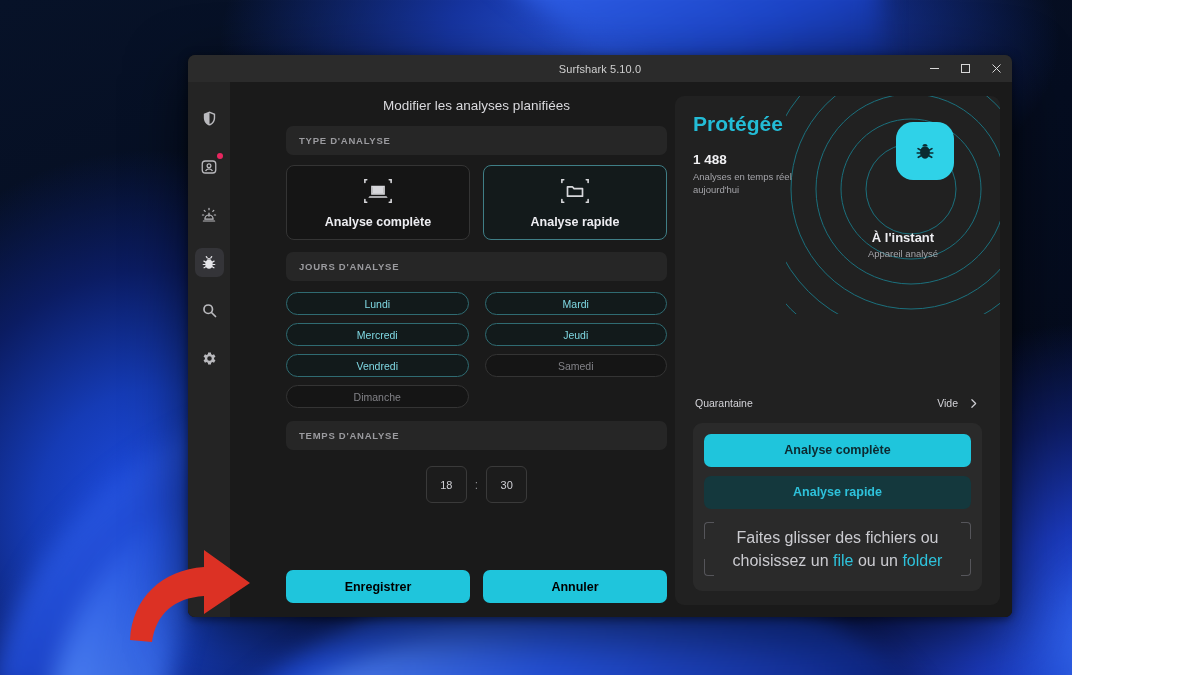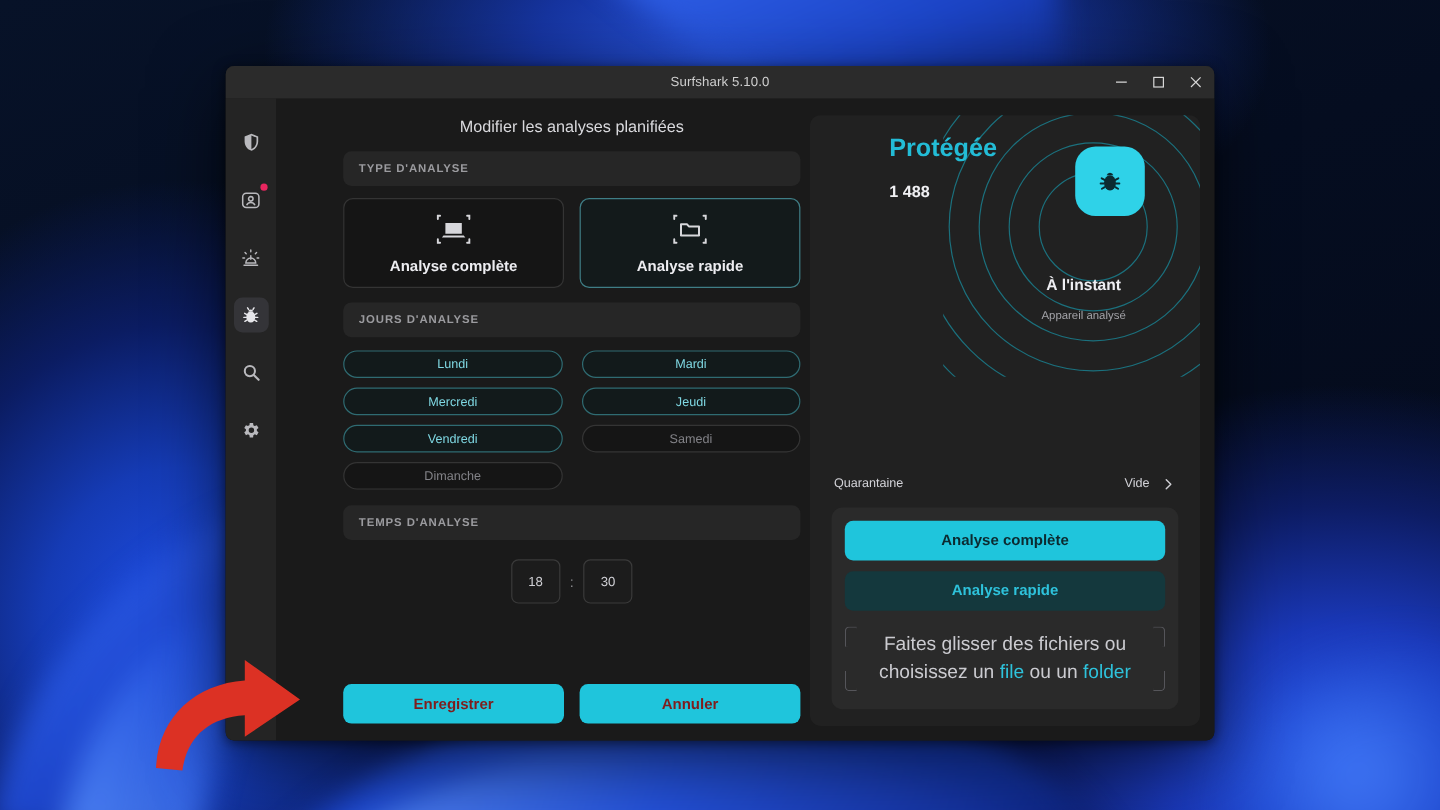--- a/index.html
+++ b/index.html
@@ -4,21 +4,21 @@
 <style>
   * { margin:0; padding:0; box-sizing:border-box; }
   html, body {
     width:1200px; height:675px;
     overflow:hidden;
     font-family:"Liberation Sans", sans-serif;
   }
 
   
   #desktop {
-    position:relative; width:1200px; height:675px;
+    position:relative; width:1072px; height:675px;
     background:
       radial-gradient(ellipse 520px 420px at 1120px 640px, #2a5cf0 0%, #1a38b8 28%, #0d1c63 52%, rgba(6,14,45,0) 76%),
       radial-gradient(ellipse 440px 500px at 150px 520px, #1f4fe8 0%, #153bb5 26%, #0b1c62 50%, rgba(6,13,44,0) 74%),
       radial-gradient(ellipse 600px 300px at 640px 40px, #2a59e6 0%, #16349f 32%, rgba(6,13,44,0) 70%),
       radial-gradient(ellipse 700px 520px at 470px 640px, #1b48d8 0%, #0f2a88 34%, rgba(6,13,44,0) 70%),
       linear-gradient(160deg, #071228 0%, #050d20 45%, #040a1a 100%);
     overflow:hidden;
   }
   .blob {
     position:absolute; border-radius:50%;
@@ -127,44 +127,44 @@
     border:1px solid #3a3a3a; background:#1c1c1c;
     display:flex; align-items:center; justify-content:center;
     font-size:11px; color:#cfcfd4;
   }
   .time-colon { color:#8c8c90; font-size:12px; }
 
   
   #footer-buttons { margin-top:auto; display:flex; gap:13px; padding-bottom:2px; }
   .footer-btn {
     flex:1; height:33px; border-radius:7px;
-    background:#1fc5dc; color:#7f1d1d;
+    background:#1fc5dc; color:#000000;
     font-size:12.5px; font-weight:700;
     display:flex; align-items:center; justify-content:center;
   }
 
   
   #status-panel {
     width:325px; flex:0 0 325px;
     background:#212121; border-radius:9px;
     position:relative; overflow:hidden;
     display:flex; flex-direction:column;
     padding:16px 18px 14px 18px;
   }
   #radar { position:absolute; right:-36px; top:-32px; pointer-events:none; }
-  #status-head { position:relative; z-index:2;margin-left:48px; }
+  #status-head { position:relative; z-index:2; }
   .headline-1 { font-size:21px; font-weight:700; color:#23bcd6; line-height:1.12; }
   .headline-2 { font-size:21px; font-weight:700; color:#f2f2f5; line-height:1.12; }
   #stat-count { font-size:13.5px; font-weight:700; color:#f0f0f3; margin-top:16px; }
   #stat-label { font-size:9.5px; color:#a4a4a9; line-height:1.45; margin-top:3px; max-width:135px; }
   #device-block {
     position:absolute; right:22px; top:134px; width:150px; text-align:center; z-index:2;
   }
   #device-status { font-size:13px; font-weight:700; color:#eeeef2; }
-  #device-sub { font-size:9.5px; color:#a4a4a9; margin-top:13px; }
+  #device-sub { font-size:9.5px; color:#a4a4a9; margin-top:3px; }
 
   #quarantine-row {
     margin-top:auto; display:flex; align-items:center;
     padding:0 2px 0 2px; position:relative; z-index:2;
   }
   #quarantine-label { font-size:10.5px; color:#d3d3d8; }
   #quarantine-value { margin-left:auto; font-size:10.5px; color:#d3d3d8; }
   #quarantine-chevron { margin-left:9px; color:#cfcfd4; display:flex; }
 
   #action-card {
@@ -393,20 +393,21 @@
               <circle cx="125" cy="125" r="95"></circle>
               <circle cx="125" cy="125" r="120"></circle>
               <circle cx="125" cy="125" r="145"></circle>
               <circle cx="125" cy="125" r="170"></circle>
             </g>
           </svg>
 
           <div id="status-head">
             <div class="headline-1">Protégée</div>
             <div id="stat-count">1 488</div>
+            <div id="stat-label">Analyses en temps réel aujourd'hui</div>
           </div>
 
           <div style="position:absolute;right:46px;top:26px;width:58px;height:58px;border-radius:17px;background:#2fd2e8;display:flex;align-items:center;justify-content:center;z-index:3;">
             <svg width="26" height="26" viewBox="0 0 24 24" fill="#0b2b31">
               <ellipse cx="12" cy="13.3" rx="4.6" ry="5.8"></ellipse>
               <path d="M9.4 7.5a2.7 2.7 0 0 1 5.2 0z"></path>
               <g stroke="#0b2b31" stroke-width="1.5" stroke-linecap="round">
                 <line x1="5.6" y1="9.8" x2="7.8" y2="11"></line>
                 <line x1="18.4" y1="9.8" x2="16.2" y2="11"></line>
                 <line x1="4.8" y1="13.8" x2="7.2" y2="13.8"></line>

